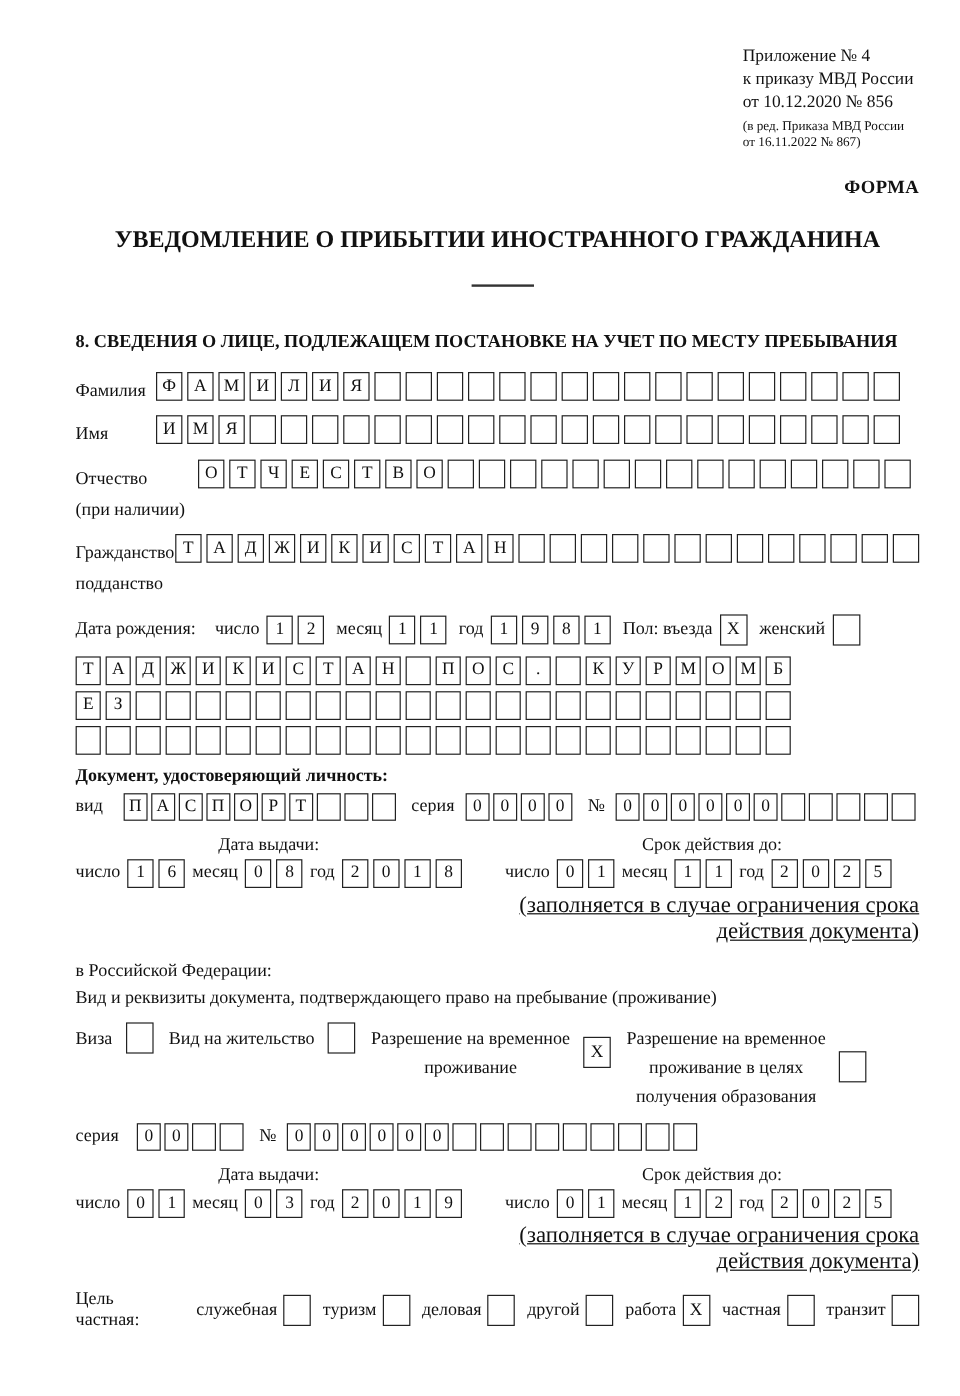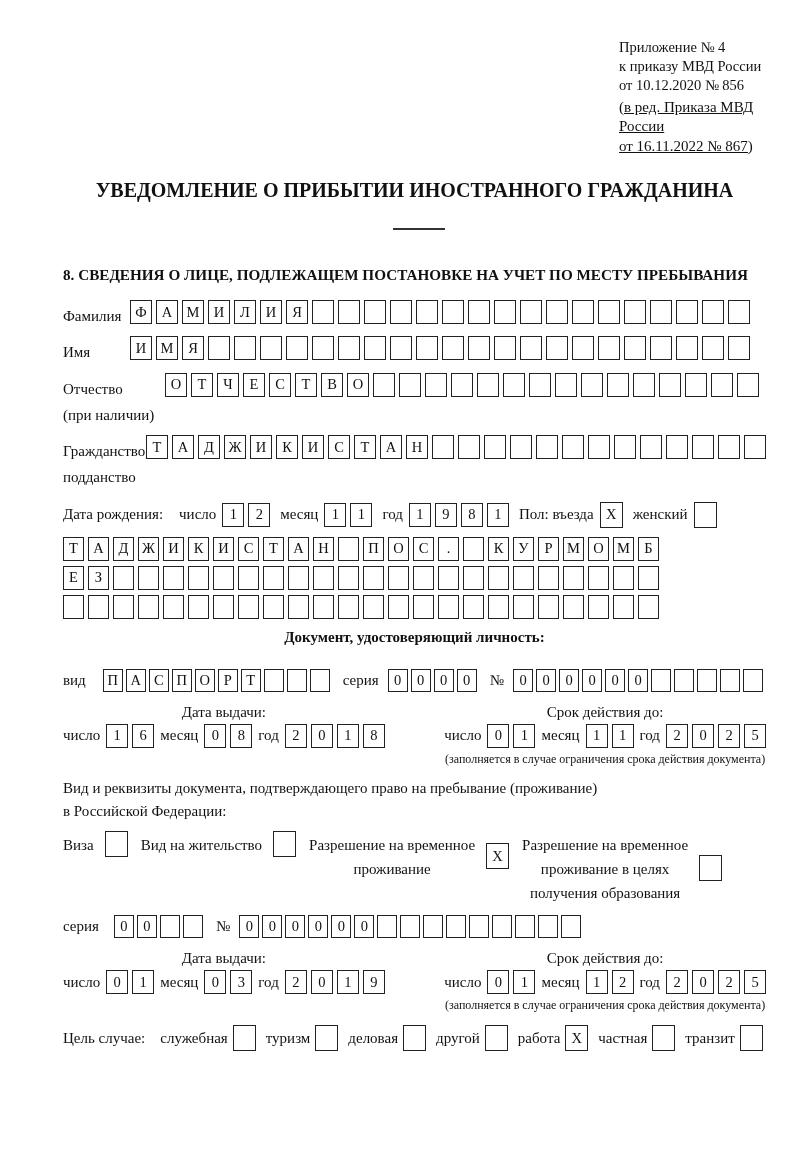--- a/index.html
+++ b/index.html
@@ -2,21 +2,21 @@
 <html><head>
 <meta charset="utf-8">
 <style>
   * { margin:0; padding:0; box-sizing:border-box; }
   html,body { background:#fff; }
   body { color:#111; font-family:"Liberation Serif", serif; font-size:15px; }
   .page { width:800px; min-height:1163px; padding:38px 34px 24px 63px; background:#fff; }
 
   
   .hdr { margin-left:556px; line-height:1.3; font-size:14.5px; }
-  .hdr .sub { font-size:15px; margin-top:3px; line-height:1.3;text-decoration:underline; }
+  .hdr .sub { font-size:11px; margin-top:3px; line-height:1.3; }
   .forma { text-align:right; font-weight:700; margin-top:22px; font-size:15.5px; letter-spacing:.4px; }
 
   
   .title { text-align:center; font-weight:700; font-size:20px; margin-top:18px; line-height:1.65; }
   .uline { display:inline-block; width:52px; border-bottom:2px solid #333; height:2px; margin-left:8px; }
   .sec1 { font-weight:700; font-size:15.2px; margin-top:26px; }
 
   
   .frow { display:flex; align-items:flex-start; margin-top:7px; }
   .lbl { flex:none; padding-top:3px; line-height:1.75; }
@@ -30,26 +30,26 @@
   .stack > .cells + .cells { margin-top:5px; }
 
   
   .inl { display:flex; align-items:center; margin-top:7px; }
   .inl .t { padding:0 6px 0 0; }
   .inl .t.gap { padding-left:10px; }
   .dhead { text-align:center; margin-bottom:3px; }
   .dual { display:flex; justify-content:space-between; margin-top:12px;gap:36px; }
   .dgroup { display:flex; align-items:center; }
   .dgroup .t { padding:0 6px; }
-  .dnote { font-size:12px; margin-top:4px; text-align:center; }
+  .dnote { font-size:19px; margin-top:4px; text-align:right;text-decoration:underline; }
 
   .cbx { display:flex; flex:none; }
   .cbx .cell { width:23px; height:26px; }
 
-  .doc-head { text-align:center; font-weight:700; margin-top:10px; font-size:15px; }
+  .doc-head { text-align:left; font-weight:700; margin-top:10px; font-size:15px; }
   .plain { margin-top:10px; line-height:1.55; }
 
   .permit { display:flex; gap:13px; margin-top:8px; align-items:flex-start; }
   .pitem { display:flex; gap:11px; align-items:center; }
   .pitem .ptext { text-align:center; line-height:1.6; padding-top:2px; }
 
   .pur { display:flex; align-items:center; margin-top:12px; }
   .pur .t { padding:0 5px 0 10px; }
   .pur .t:first-child { padding-left:0; }
 </style>
@@ -60,20 +60,21 @@
 
   <div class="hdr">
     <div>Приложение № 4</div>
     <div>к приказу МВД России</div>
     <div>от 10.12.2020 № 856</div>
     <div class="sub">
       <div>(в ред. Приказа МВД России</div>
       <div>от 16.11.2022 № 867)</div>
     </div>
   </div>
+  <div class="forma">ФОРМА</div>
 
   <div class="title">
     <div>УВЕДОМЛЕНИЕ О ПРИБЫТИИ ИНОСТРАННОГО ГРАЖДАНИНА</div>
     <div><span class="uline"></span></div>
   </div>
 
   <div class="sec1">8. СВЕДЕНИЯ О ЛИЦЕ, ПОДЛЕЖАЩЕМ ПОСТАНОВКЕ НА УЧЕТ ПО МЕСТУ ПРЕБЫВАНИЯ</div>
 
   <div class="frow" style="margin-top:16px">
     <div class="lbl w67">Фамилия</div>
@@ -307,21 +308,21 @@
           <div class="cell"></div>
           <div class="cell"></div>
           <div class="cell"></div>
           <div class="cell"></div>
         </div>
     </div>
   </div>
 
   <div class="doc-head">Документ, удостоверяющий личность:</div>
 
-  <div class="inl sm" style="margin-top:23px">
+  <div class="inl sm" style="margin-top:5px">
     <span class="t" style="padding-right:14px">вид</span>
     <span class="cells sm">
         <div class="cell">П</div>
         <div class="cell">А</div>
         <div class="cell">С</div>
         <div class="cell">П</div>
         <div class="cell">О</div>
         <div class="cell">Р</div>
         <div class="cell">Т</div>
         <div class="cell"></div>
@@ -393,22 +394,22 @@
             <div class="cell">0</div>
             <div class="cell">2</div>
             <div class="cell">5</div>
           </span>
       </div>
       <div class="dnote">(заполняется в случае ограничения срока действия документа)</div>
     </div>
   </div>
 
   <div class="plain">
+    <div>в Российской Федерации:</div>
     <div>Вид и реквизиты документа, подтверждающего право на пребывание (проживание)</div>
-    <div>в Российской Федерации:</div>
   </div>
 
   <div class="permit">
     <div class="pitem">
       <div class="ptext">Виза</div>
       <span class="cells cbx">
           <div class="cell"></div>
         </span>
     </div>
     <div class="pitem">
@@ -508,21 +509,21 @@
             <div class="cell">0</div>
             <div class="cell">2</div>
             <div class="cell">5</div>
           </span>
       </div>
       <div class="dnote">(заполняется в случае ограничения срока действия документа)</div>
     </div>
   </div>
 
   <div class="pur">
-    <span class="t">Цель случае:</span>
+    <span class="t">Цель частная:</span>
     <span class="t">служебная</span>
     <span class="cells cbx">
         <div class="cell"></div>
       </span>
     <span class="t">туризм</span>
     <span class="cells cbx">
         <div class="cell"></div>
       </span>
     <span class="t">деловая</span>
     <span class="cells cbx">

